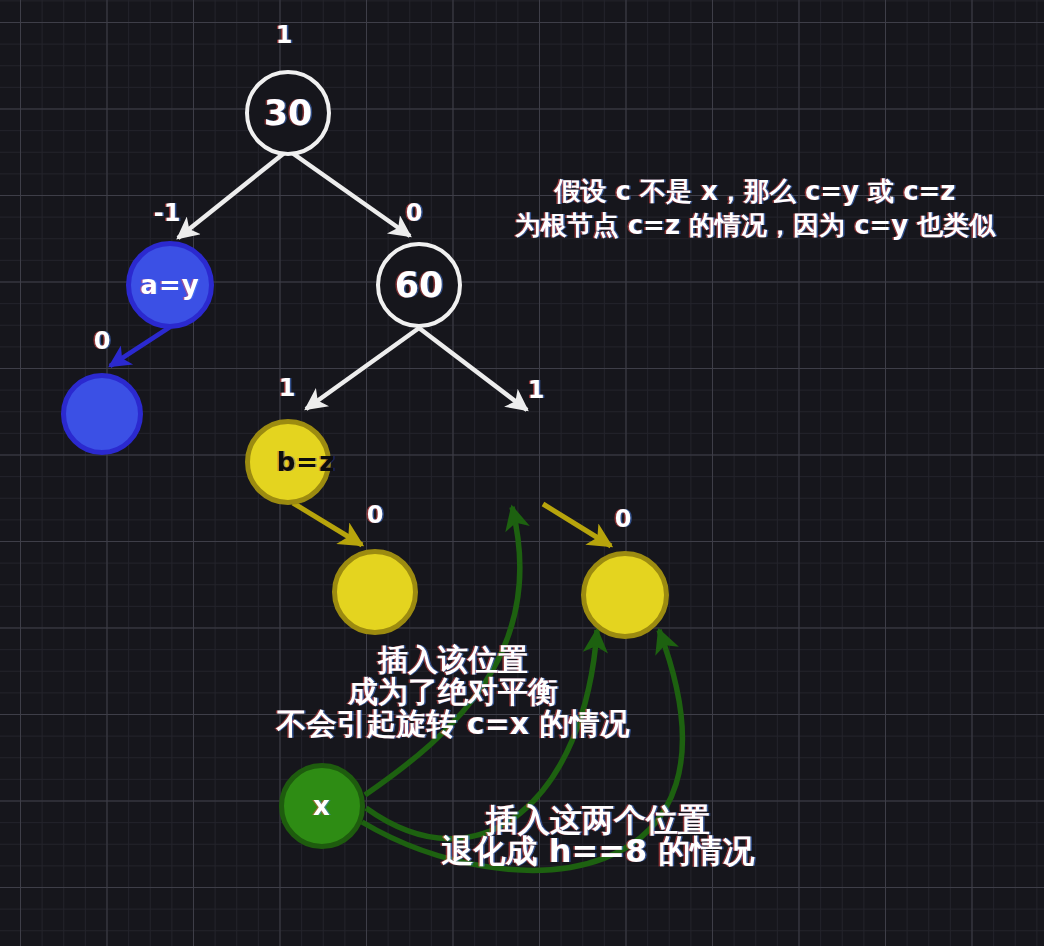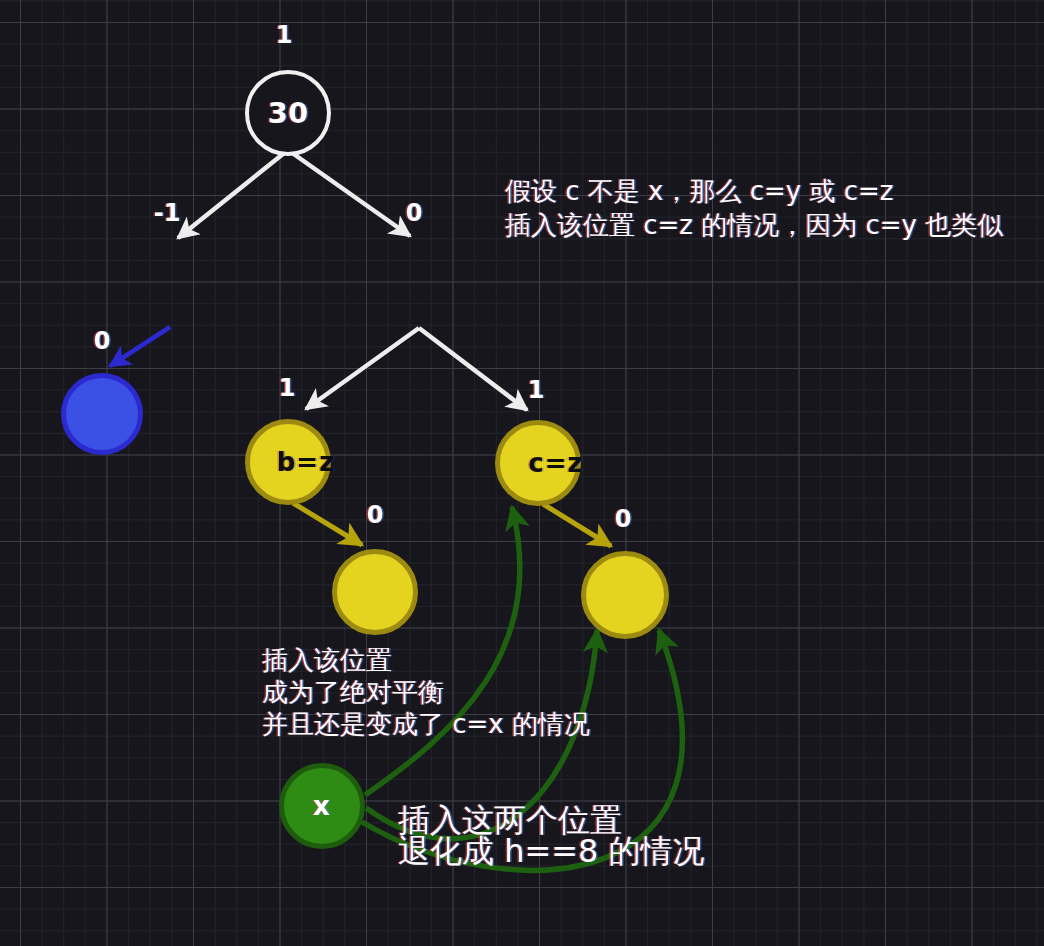--- a/index.html
+++ b/index.html
@@ -21,33 +21,33 @@
     display:flex;align-items:center;justify-content:center;
   }
   .node.plain{border:4px solid #f0f0f0;background:#16161c;}
   .node.blue{border:5px solid #2b29cf;background:#3b50e5;}
   .node.yellow{border:5px solid #9c8b10;background:#e4d41f;}
   .node.green{border:5px solid #1e5c0e;background:#2e8c14;}
   .node-label{
     font-weight:700;font-size:26px;color:#ffffff;letter-spacing:1px;
     text-shadow:-1.5px 0 0 rgba(255,80,80,.45),1.5px 0 0 rgba(80,140,255,.45);
   }
-  .node.plain .node-label{font-size:29px;letter-spacing:0;}
+  .node.plain .node-label{font-size:35px;letter-spacing:0;}
   .node-label.dark{
     color:#0d0d0d;
     text-shadow:-1.5px 0 0 rgba(200,40,40,.35),1.5px 0 0 rgba(40,60,200,.35);
     padding-left:36px;
   }
   .balance{
     position:absolute;z-index:3;transform:translate(-50%,-50%);
     font-weight:700;font-size:24px;color:#fff;
     text-shadow:-1.5px 0 0 rgba(255,80,80,.5),1.5px 0 0 rgba(80,140,255,.5);
   }
   .note{
-    position:absolute;z-index:3;color:#ffffff;font-weight:400;
+    position:absolute;z-index:3;text-align:center;color:#ffffff;font-weight:700;
     text-shadow:-1.5px 0 0 rgba(255,80,80,.5),1.5px 0 0 rgba(80,140,255,.5);
     white-space:nowrap;
   }
 </style>
 </head>
 <body>
 
 <div id="canvas">
 
   <svg id="edges" width="1044" height="946" viewBox="0 0 1044 946">
@@ -78,33 +78,36 @@
 
     <path d="M 365 795 C 455 733, 548 650, 512 507" stroke="#1d6110" stroke-width="5.5" fill="none" marker-end="url(#head-green)"></path>
     <path d="M 366 808 C 480 890, 585 800, 597 630" stroke="#1d6110" stroke-width="5.5" fill="none" marker-end="url(#head-green)"></path>
     <path d="M 362 822 C 510 910, 760 895, 659 630" stroke="#1d6110" stroke-width="5.5" fill="none" marker-end="url(#head-green)"></path>
   </svg>
 
   <div class="node plain" style="left:245px;top:70px;width:86px;height:86px">
     <span class="node-label">30</span>
   </div>
 
+  <div class="node blue" style="left:126px;top:241px;width:88px;height:88px">
+    <span class="node-label">a=y</span>
+  </div>
 
+  <div class="node plain" style="left:376px;top:242px;width:86px;height:86px">
+    <span class="node-label">60</span>
+  </div>
 
   <div class="node blue" style="left:61px;top:373px;width:82px;height:82px">
     <span class="node-label"></span>
   </div>
 
   <div class="node yellow" style="left:245px;top:419px;width:86px;height:86px">
     <span class="node-label dark">b=z</span>
   </div>
 
-  <div class="node yellow" style="left:495px;top:420px;width:86px;height:86px">
-    <span class="node-label dark">c=z</span>
-  </div>
 
   <div class="node yellow" style="left:332px;top:549px;width:86px;height:86px">
     <span class="node-label dark"></span>
   </div>
 
   <div class="node yellow" style="left:581px;top:551px;width:88px;height:88px">
     <span class="node-label dark"></span>
   </div>
 
   <div class="node green" style="left:279px;top:763px;width:86px;height:86px">
@@ -115,27 +118,27 @@
   <span class="balance" style="left:167px;top:213px">-1</span>
   <span class="balance" style="left:414px;top:213px">0</span>
   <span class="balance" style="left:102px;top:341px">0</span>
   <span class="balance" style="left:287px;top:388px">1</span>
   <span class="balance" style="left:536px;top:390px">1</span>
   <span class="balance" style="left:375px;top:515px">0</span>
   <span class="balance" style="left:623px;top:519px">0</span>
 
   <div class="note" style="left:505px;top:174px;width:500px;font-size:26px;line-height:34px">
     <div>假设 c 不是 x，那么 c=y 或 c=z</div>
-    <div>插入该位置 c=z 的情况，因为 c=y 也类似</div>
+    <div>为根节点 c=z 的情况，因为 c=y 也类似</div>
   </div>
 
-  <div class="note" style="left:262px;top:644px;width:400px;font-size:26px;line-height:32px">
+  <div class="note" style="left:253px;top:644px;width:400px;font-size:30px;line-height:32px">
     <div>插入该位置</div>
     <div>成为了绝对平衡</div>
-    <div>并且还是变成了 c=x 的情况</div>
+    <div>不会引起旋转 c=x 的情况</div>
   </div>
 
   <div class="note" style="left:398px;top:805px;width:400px;font-size:32px;line-height:31px">
     <div>插入这两个位置</div>
     <div>退化成 h==8 的情况</div>
   </div>
 
 </div>
 
 </body></html>

